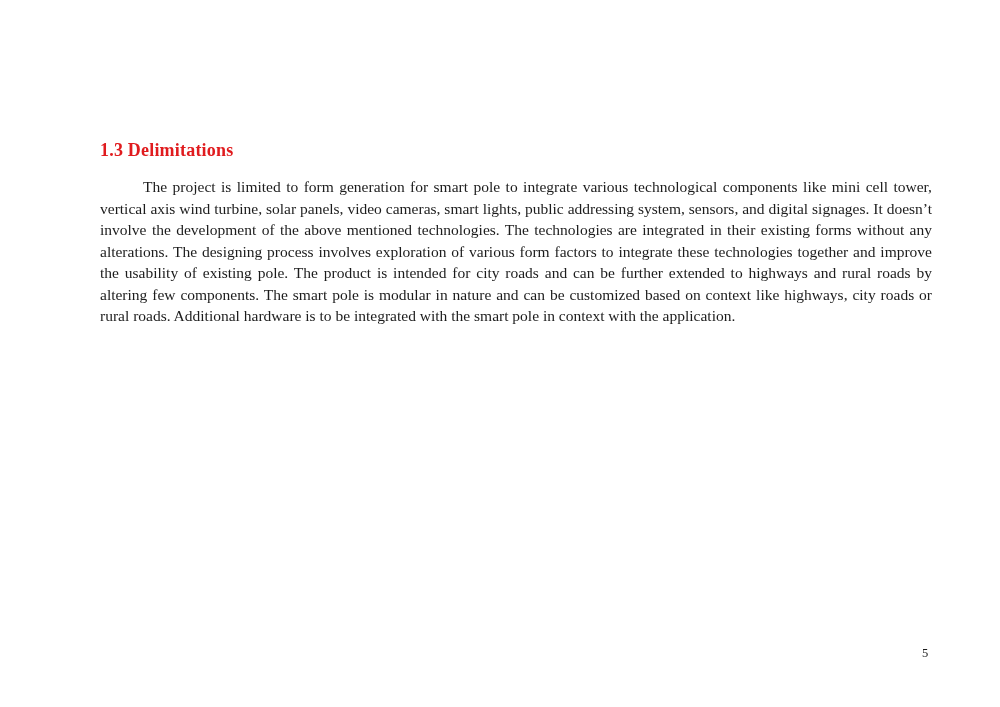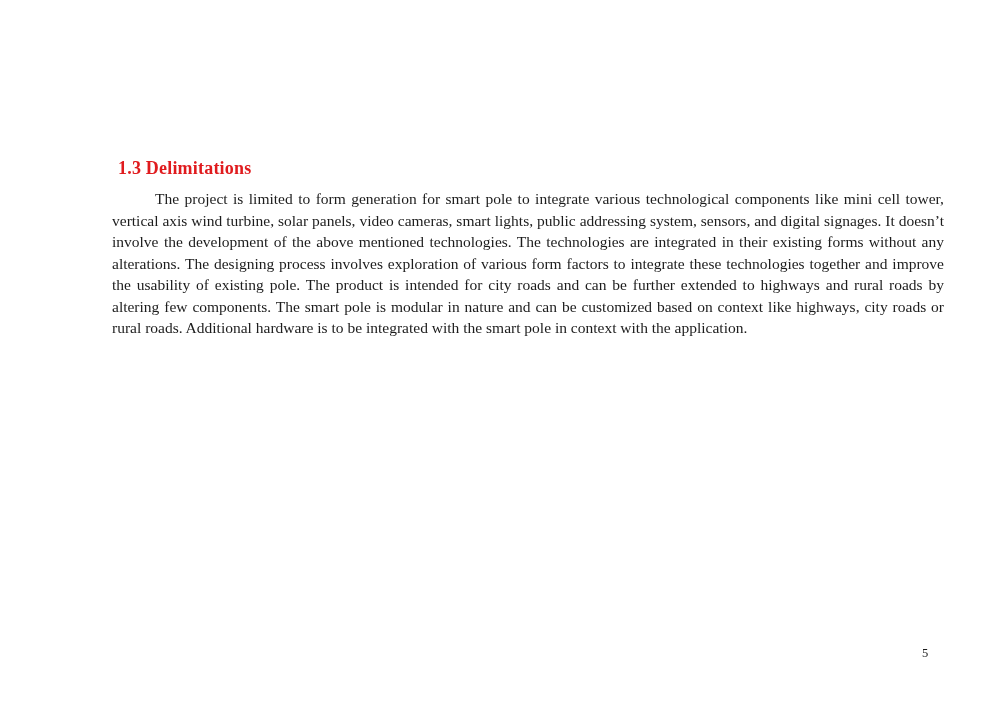--- a/index.html
+++ b/index.html
@@ -12,32 +12,32 @@
     width: 1000px;
     height: 707px;
     background: #ffffff;
     font-family: "Liberation Serif", serif;
     overflow: hidden;
   }
   .section-heading {
     position: absolute;
     left: 100px;
     top: 140px;
-    margin: 18px;
+    margin: 0;
     font-size: 18px;
     font-weight: 700;
     color: #e01b1e;
     letter-spacing: 0.2px;
   }
   .body-paragraph {
     position: absolute;
     left: 100px;
     top: 176px;
     width: 832px;
-    margin: 12px;
+    margin: 0;
     font-size: 15.5px;
     line-height: 21.5px;
     color: #1c1c1c;
     text-align: justify;
     text-indent: 43px;
   }
   .page-number {
     position: absolute;
     left: 922px;
     top: 646px;

